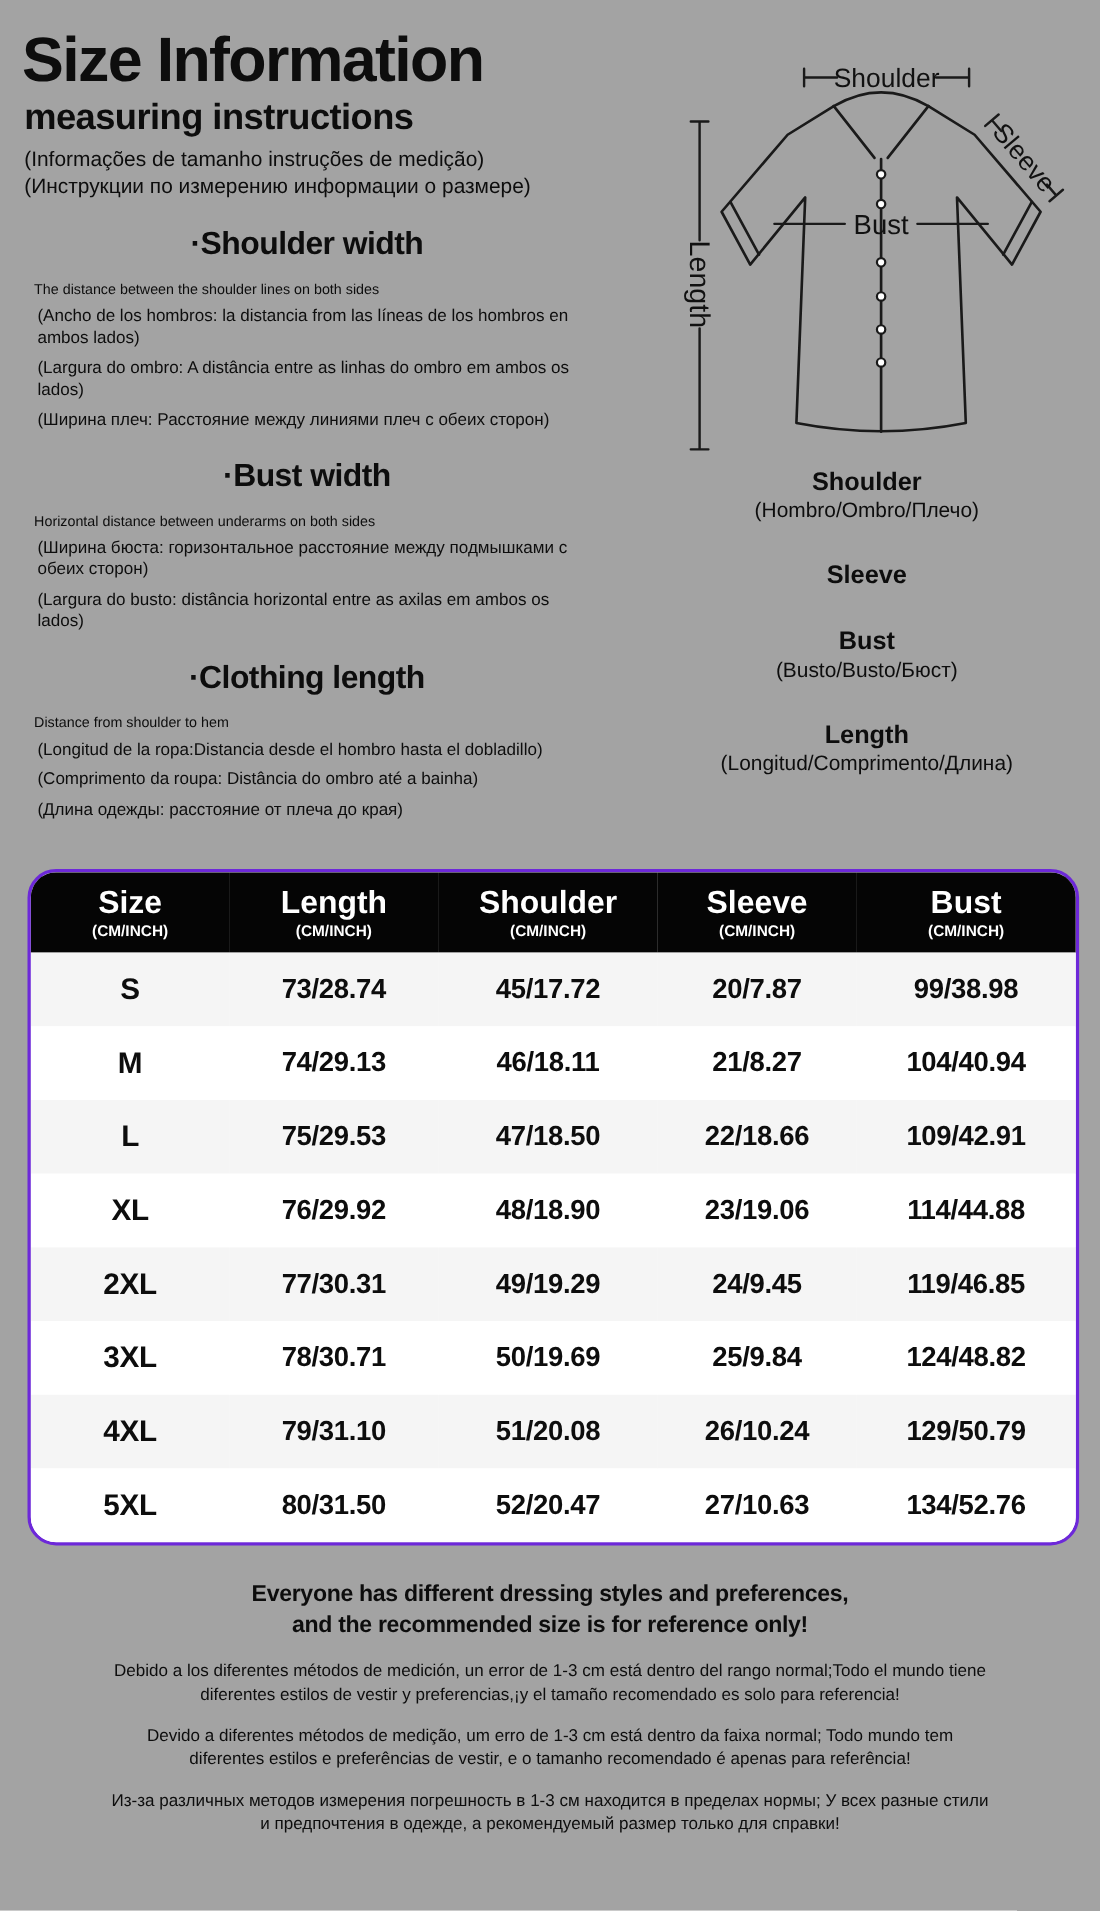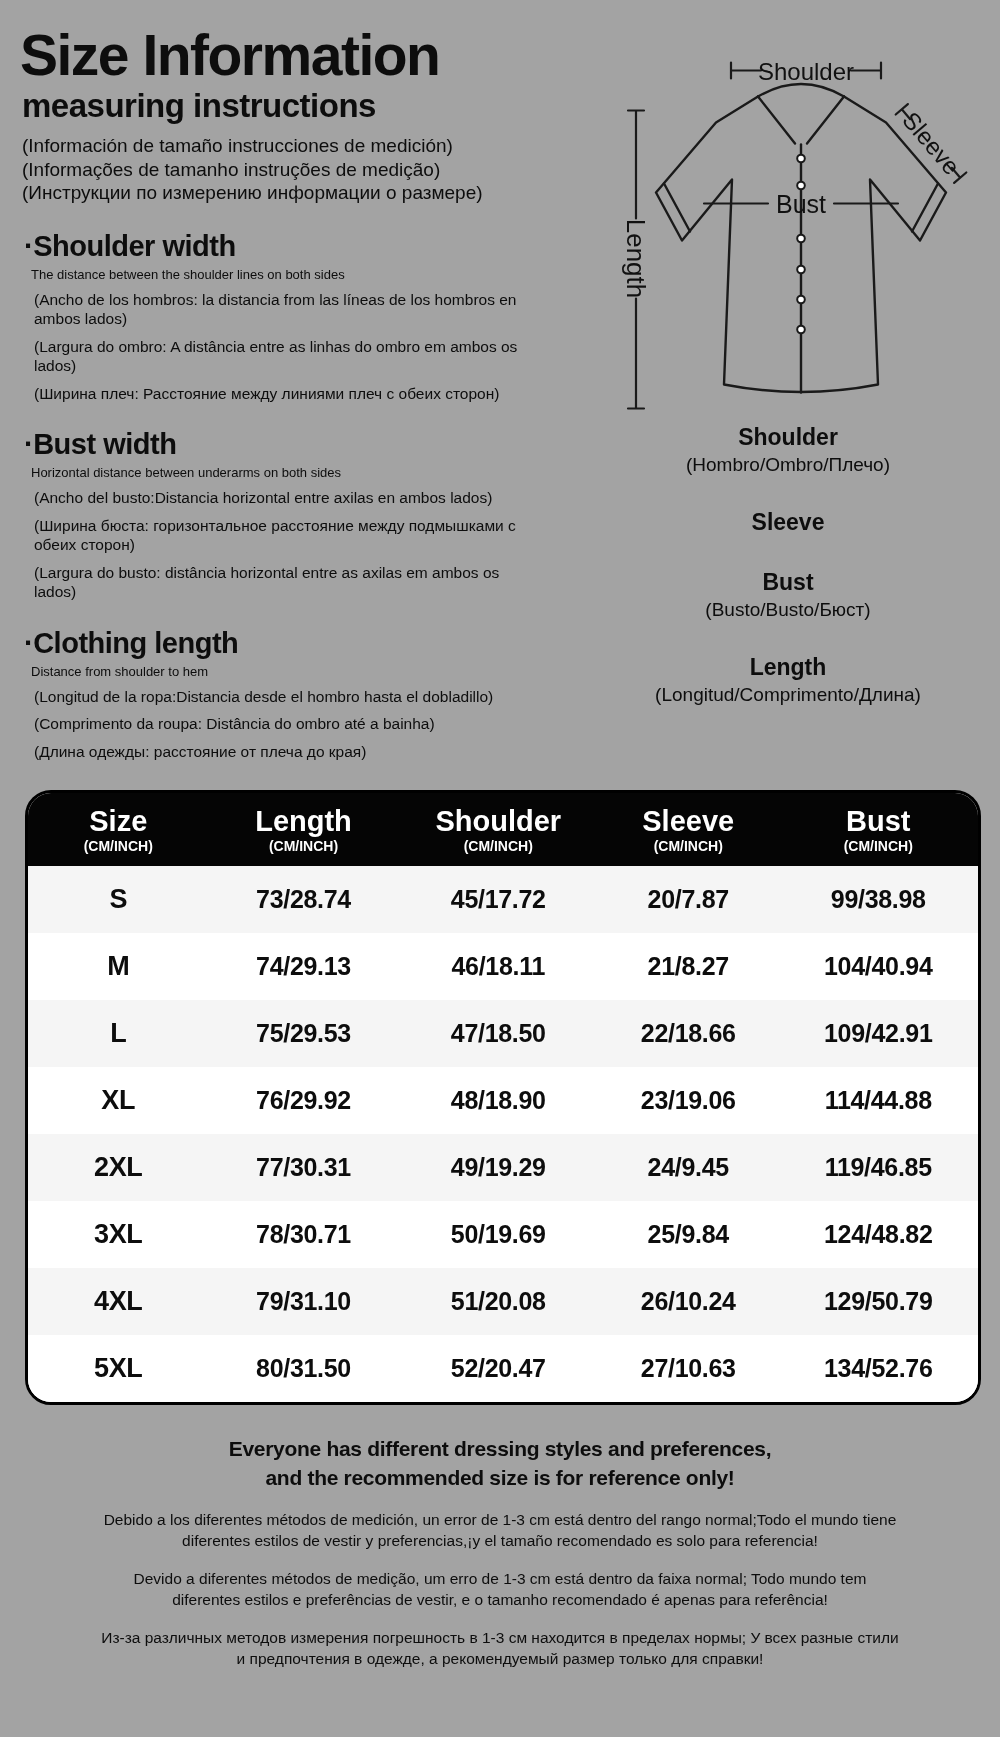--- a/index.html
+++ b/index.html
@@ -5,34 +5,34 @@
   html,body{margin:0;padding:0;background:#fff;}
   .page{position:relative;width:1000px;height:1737px;background:#a3a3a3;overflow:hidden;
         font-family:"Liberation Sans","DejaVu Sans",sans-serif;color:#0d0d0d;padding-left:36px;}
 
   
   .left{position:absolute;left:20px;top:26px;width:518px;}
   .title{font-size:57px;font-weight:700;line-height:1.04;margin:0;letter-spacing:-1.5px;}
   .subtitle{font-size:33px;font-weight:700;margin:2px 0 9px 2px;letter-spacing:-0.5px;}
   .sub-tr{font-size:19px;line-height:23.5px;margin-left:2px;}
   .section{margin-top:25px;}
-  .sec-h{font-size:29px;font-weight:700;margin:4px;letter-spacing:-0.5px;}
+  .sec-h{font-size:29px;font-weight:700;margin:16px;letter-spacing:-0.5px;text-align:center;}
   .sec-desc{font-size:13px;margin:2px 0 8px 11px;}
   .sec-tr{font-size:15.5px;line-height:19.5px;margin:0 0 8px 14px;max-width:498px;}
 
   
   .diagram{position:absolute;left:598px;top:52px;width:380px;height:366px;}
   .diagram svg{display:block;width:100%;height:100%;}
   .legend{position:absolute;left:588px;top:424px;width:400px;text-align:center;}
   .legend-item{margin-bottom:33px;}
   .legend-name{font-size:23px;font-weight:700;}
   .legend-tr{font-size:19px;margin-top:3px;}
 
   
-  .tablewrap{position:absolute;left:25px;top:790px;width:950px;border:3px solid #000000;
+  .tablewrap{position:absolute;left:25px;top:790px;width:950px;border:3px solid #6d28d9;
              border-radius:26px;overflow:hidden;background:#fff;}
   table{width:100%;border-collapse:collapse;table-layout:fixed;}
   thead th{background:#050505;color:#fff;height:73px;padding:0;vertical-align:middle;}
   .cn{font-size:29px;font-weight:700;line-height:30px;}
   .cu{font-size:14px;font-weight:700;line-height:16px;margin-top:2px;}
   tbody td{height:65px;text-align:center;vertical-align:middle;font-weight:700;font-size:25px;
            letter-spacing:-0.3px;}
   tbody td:first-child{font-size:27px;}
   tbody tr.alt{background:#f5f5f5;}
   tbody tr{background:#ffffff;}
@@ -43,36 +43,34 @@
   .f-s{font-size:15.5px;line-height:21px;margin-top:17px;}
 </style>
 </head>
 <body>
 
 <div class="page">
 
   <div class="left">
     <h1 class="title">Size Information</h1>
     <div class="subtitle">measuring instructions</div>
-    <div class="sub-tr">(Información de tamaño instrucciones de medición)</div>
     <div class="sub-tr">(Informações de tamanho instruções de medição)</div>
     <div class="sub-tr">(Инструкции по измерению информации о размере)</div>
 
     <div class="section">
       <div class="sec-h"><span>·</span><span>Shoulder width</span></div>
       <div class="sec-desc">The distance between the shoulder lines on both sides</div>
       <div class="sec-tr">(Ancho de los hombros: la distancia from las líneas de los hombros en ambos lados)</div>
       <div class="sec-tr">(Largura do ombro: A distância entre as linhas do ombro em ambos os lados)</div>
       <div class="sec-tr">(Ширина плеч: Расстояние между линиями плеч с обеих сторон)</div>
     </div>
 
     <div class="section">
       <div class="sec-h"><span>·</span><span>Bust width</span></div>
       <div class="sec-desc">Horizontal distance between underarms on both sides</div>
-      <div class="sec-tr">(Ancho del busto:Distancia horizontal entre axilas en ambos lados)</div>
       <div class="sec-tr">(Ширина бюста: горизонтальное расстояние между подмышками с обеих сторон)</div>
       <div class="sec-tr">(Largura do busto: distância horizontal entre as axilas em ambos os lados)</div>
     </div>
 
     <div class="section">
       <div class="sec-h"><span>·</span><span>Clothing length</span></div>
       <div class="sec-desc">Distance from shoulder to hem</div>
       <div class="sec-tr">(Longitud de la ropa:Distancia desde el hombro hasta el dobladillo)</div>
       <div class="sec-tr">(Comprimento da roupa: Distância do ombro até a bainha)</div>
       <div class="sec-tr">(Длина одежды: расстояние от плеча до края)</div>

